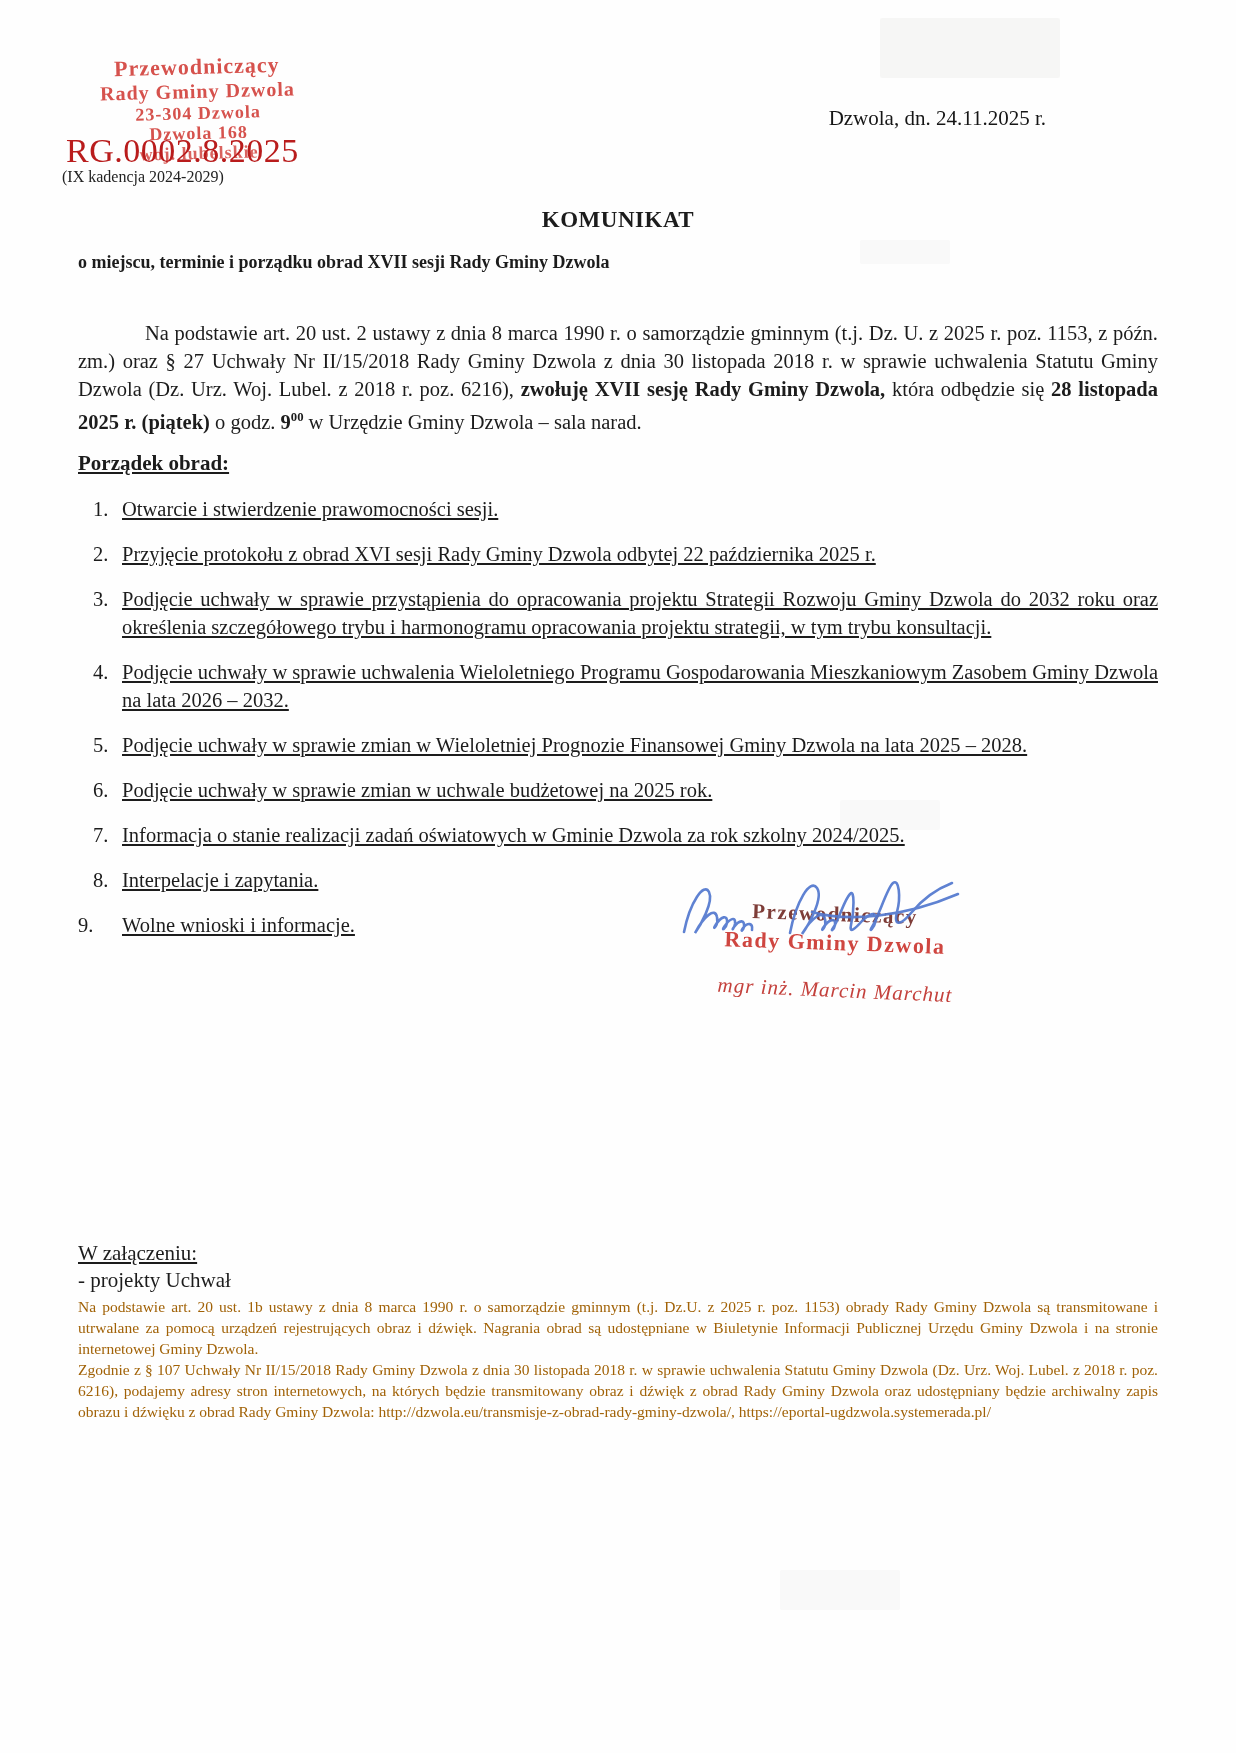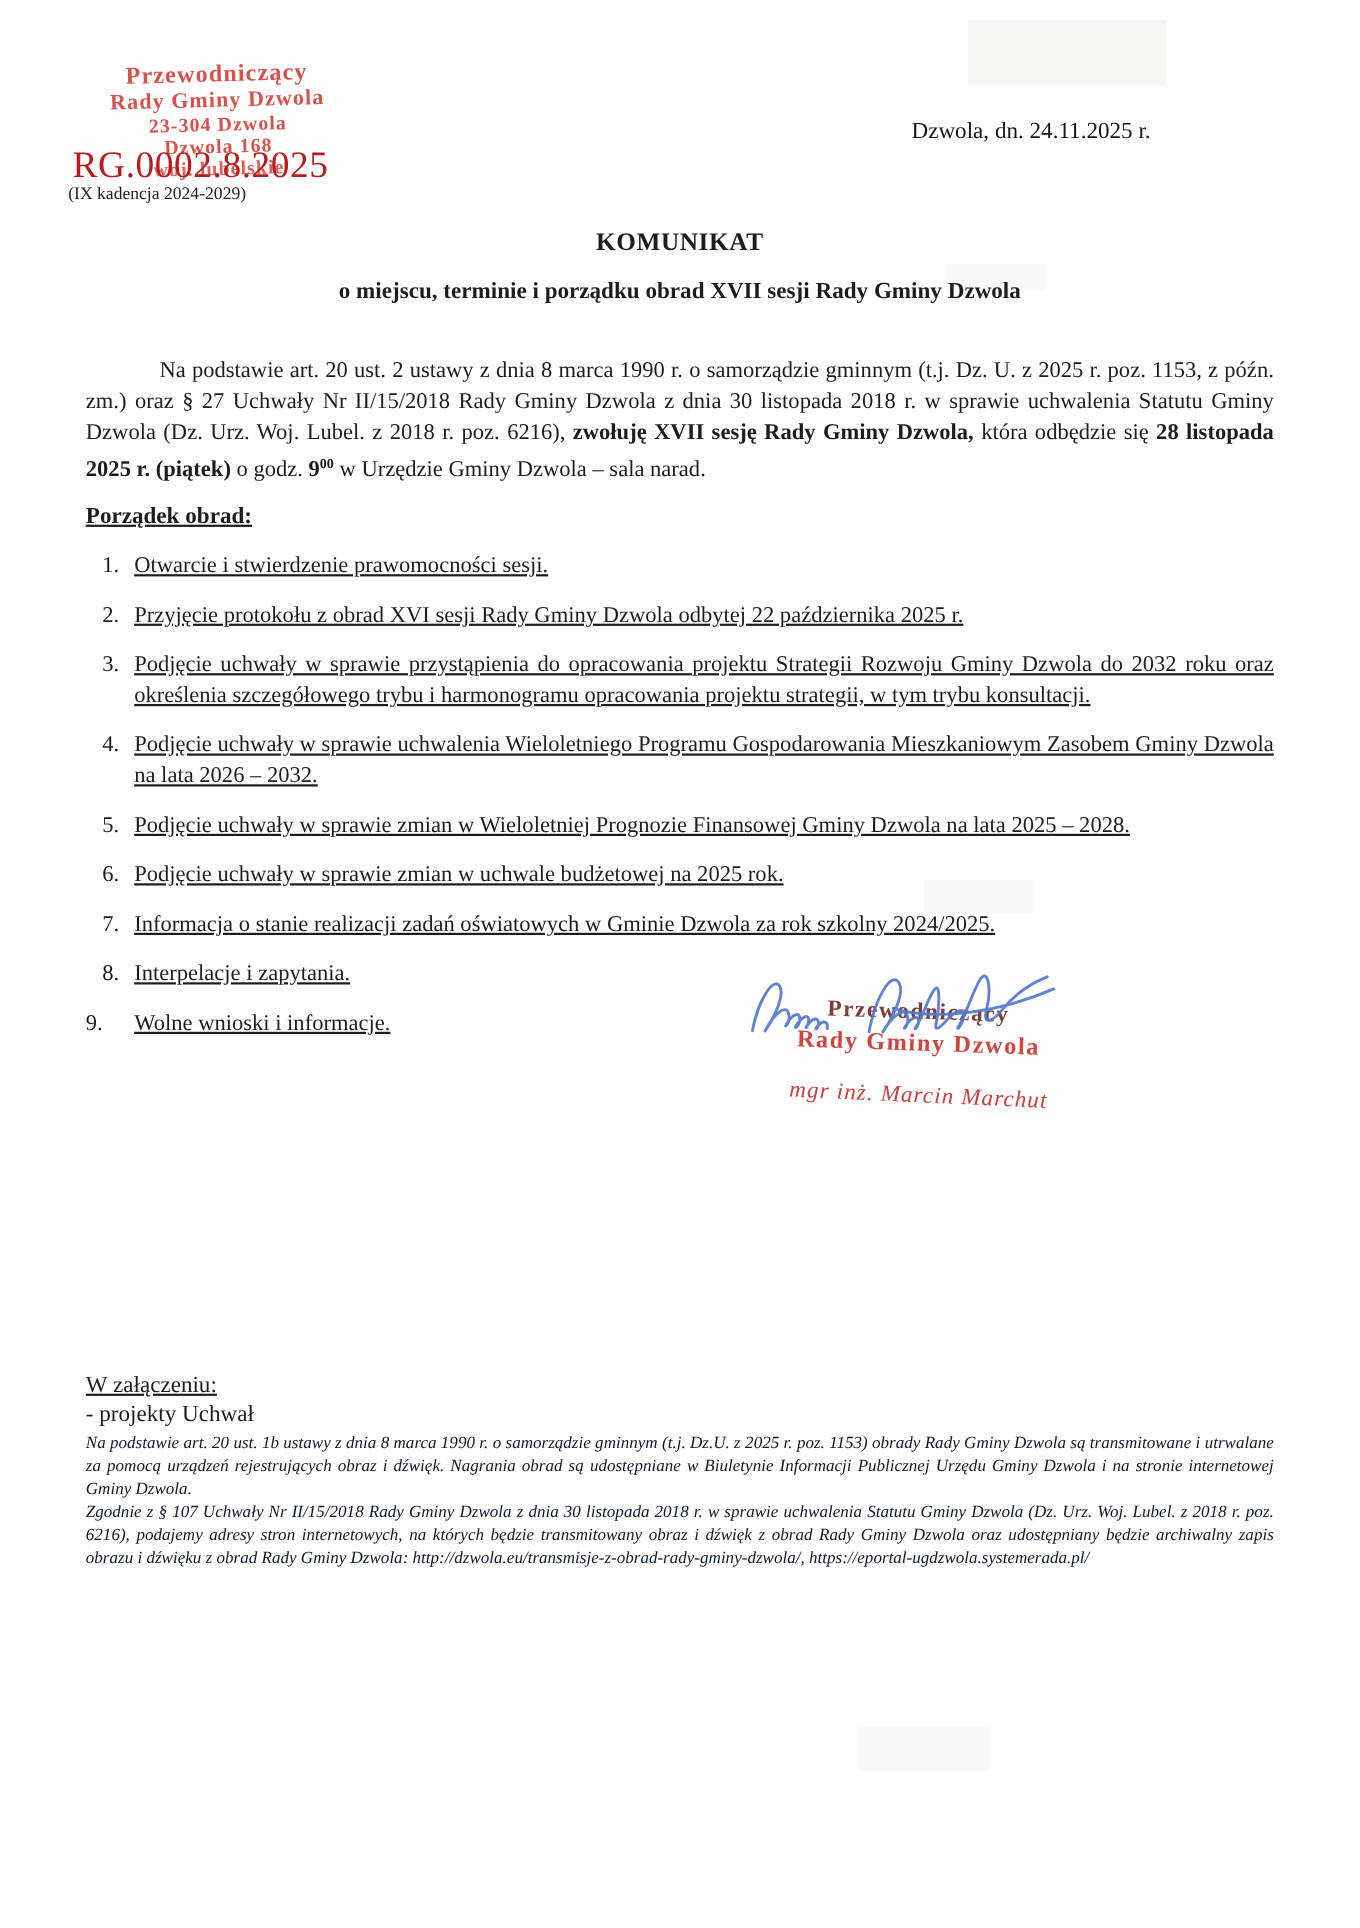--- a/index.html
+++ b/index.html
@@ -36,21 +36,21 @@
   }
   .place-date{
     position:absolute;right:190px;top:106px;
     font-size:21px;color:#161616;
   }
   
   .main{
     position:absolute;left:78px;top:207px;width:1080px;
   }
   .doc-title{font-size:23px;font-weight:bold;text-align:center;letter-spacing:.5px;margin:0 0 19px 0;}
-  .doc-subtitle{font-size:21px;font-weight:bold;text-align:center;margin:0 0 46px 0;}
+  .doc-subtitle{font-size:18px;font-weight:bold;margin:0 0 46px 0;}
   .intro{
     font-size:20.5px;line-height:28px;
     text-align:justify;text-indent:67px;margin:0;
   }
   .agenda-heading{
     font-size:21px;font-weight:bold;text-decoration:underline;
     margin:15px 0 19px 0;
   }
   .agenda{margin:0;padding:0;list-style:none;}
   .agenda .item{
@@ -76,21 +76,21 @@
   }
   .sig-role1{font-size:21px;color:#7e3d38;letter-spacing:1.5px;transform:rotate(2deg);font-weight:bold;}
   .sig-role2{font-size:22px;color:#cf4640;letter-spacing:1.5px;transform:rotate(2deg);margin-top:3px;font-weight:bold;}
   .sig-name{font-size:21px;color:#c4413c;font-style:italic;letter-spacing:1px;transform:rotate(2.5deg);margin-top:22px;}
   
   .attach-heading{
     font-size:21px;text-decoration:underline;margin:238px 0 2px 0;
   }
   .attach-item{font-size:21px;margin:0 0 3px 0;}
   .footnote{
-    font-size:15.5px;line-height:21px;text-align:justify;margin:0;color:#0f172a;font-style:italic;
+    font-size:15.5px;line-height:21px;text-align:justify;margin:0;color:#a16207;
   }
   
   .artifact{position:absolute;background:#f4f4f3;border-radius:2px;z-index:0;}
   .a1{left:880px;top:18px;width:180px;height:60px;opacity:.8;}
   .a2{left:860px;top:240px;width:90px;height:24px;opacity:.5;}
   .a3{left:840px;top:800px;width:100px;height:30px;opacity:.45;}
   .a4{left:780px;top:1570px;width:120px;height:40px;opacity:.5;}
   sup{font-size:0.62em;vertical-align:super;}
 </style>
 </head>

